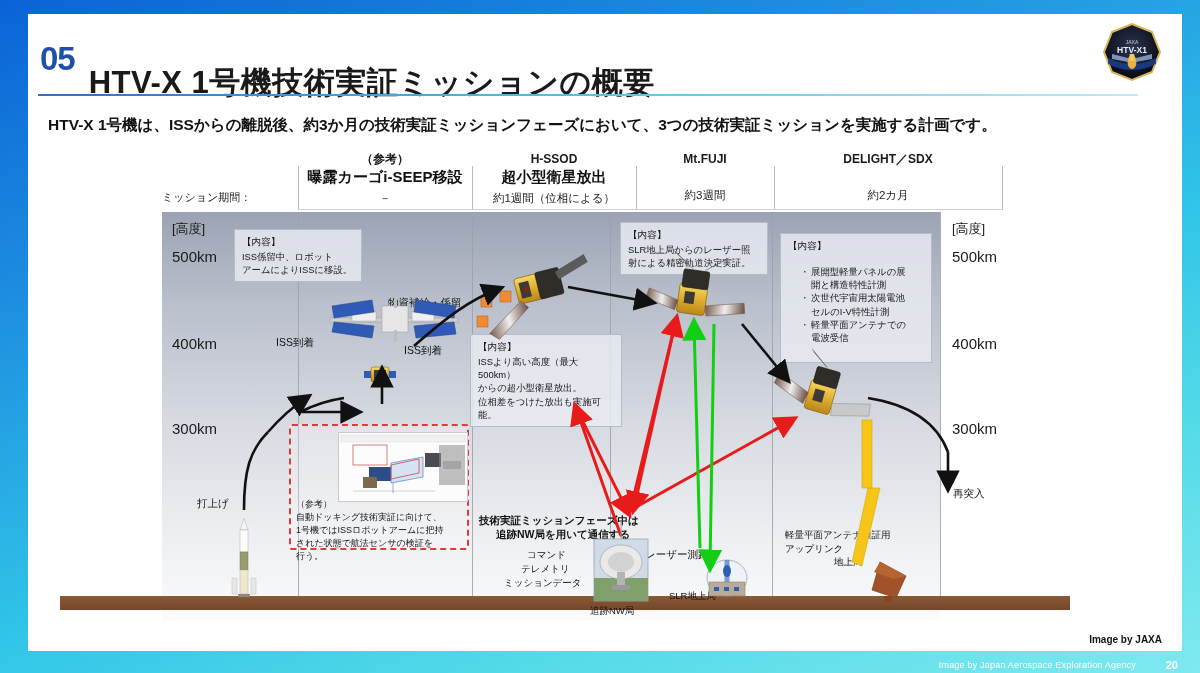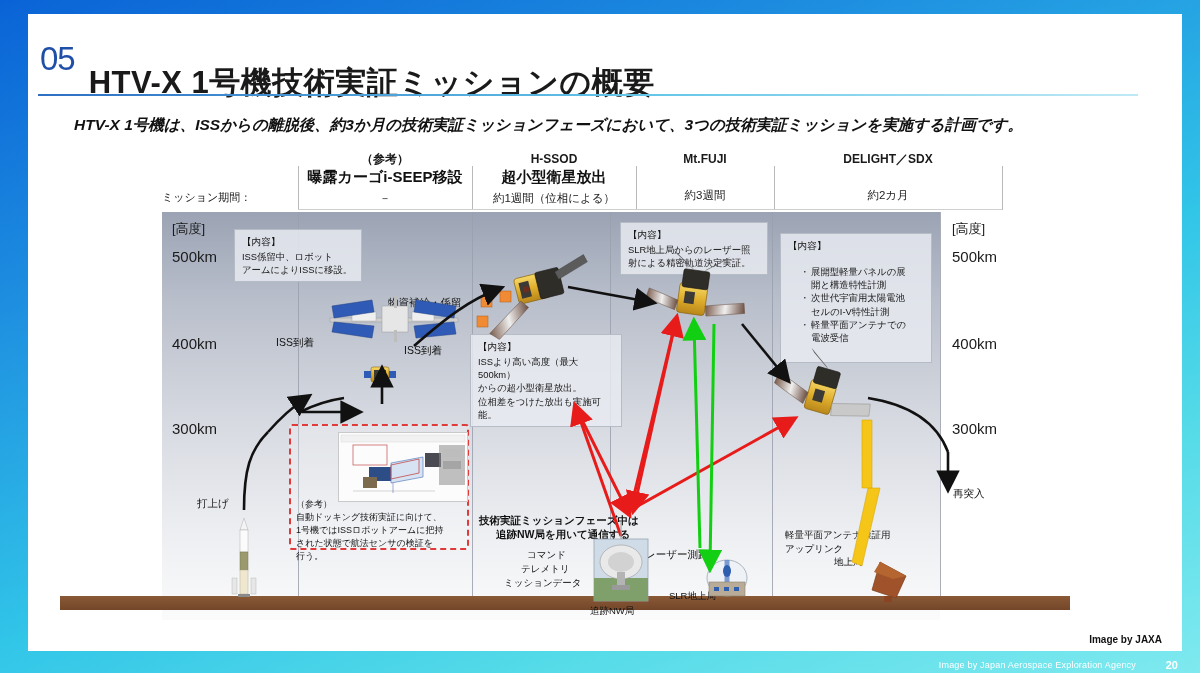--- a/index.html
+++ b/index.html
@@ -18,41 +18,40 @@
   #page{
     position:absolute;left:28px;top:14px;width:1154px;height:637px;
     background:#ffffff;
   }
   
   #title-row{
     position:absolute;left:40px;top:28px;width:1010px;height:62px;
     display:flex;align-items:center;gap:14px;
   }
   .title-num{
-    font-size:33px;font-weight:normal;color:#1f4fa8;letter-spacing:-1px;
+    font-size:33px;font-weight:bold;color:#1f4fa8;letter-spacing:-1px;
   }
   .title-text{
     font-size:31px;font-weight:bold;color:#1a1a1a;letter-spacing:0.5px;
     white-space:nowrap;
     margin-top:48px;
   }
   #title-rule{
     position:absolute;left:38px;top:94px;width:1100px;height:2px;
     background:linear-gradient(90deg,#2e6fc4 0%,#63c6e8 55%,#bfe9f5 100%);
   }
   
   #emblem{
     position:absolute;right:30px;top:18px;width:76px;height:76px;
   }
   
   #lead{
-    position:absolute;left:74px;top:115px;width:1060px;
+    position:absolute;left:48px;top:115px;width:1060px;
     font-size:15.5px;font-weight:bold;color:#111;line-height:1.3;
     white-space:nowrap;
-    font-style:italic;
   }
   
   #headers{
     position:absolute;left:162px;top:152px;width:840px;height:58px;
   }
   .col-head{
     position:absolute;top:0;text-align:center;
   }
   .col-head .name1{font-size:12px;font-weight:bold;color:#1a1a1a;line-height:1.25;white-space:nowrap;}
   .col-head .name2{font-size:15px;font-weight:bold;color:#111;line-height:1.3;white-space:nowrap;}
@@ -142,20 +141,39 @@
 <div id="slide">
 
   <div id="page"></div>
 
   <div id="title-row">
     <span class="title-num">05</span>
     <span class="title-text">HTV-X 1号機技術実証ミッションの概要</span>
   </div>
   <div id="title-rule"></div>
 
+  <div id="emblem">
+    <svg viewBox="0 0 76 76" width="76" height="76">
+      <defs>
+        <radialGradient id="embg" cx="50%" cy="40%" r="65%">
+          <stop offset="0%" stop-color="#2b3550"></stop>
+          <stop offset="70%" stop-color="#10131f"></stop>
+          <stop offset="100%" stop-color="#05070d"></stop>
+        </radialGradient>
+      </defs>
+      <polygon points="38,6 58,14 66,34 58,54 38,62 18,54 10,34 18,14" fill="url(#embg)" stroke="#d8b45a" stroke-width="2"></polygon>
+      <text x="38" y="26" font-size="5" fill="#c9cede" text-anchor="middle" font-family="'Liberation Sans',sans-serif">JAXA</text>
+      <text x="38" y="35" font-size="8.5" font-weight="bold" fill="#e9edf6" text-anchor="middle" font-family="'Liberation Sans',sans-serif">HTV-X1</text>
+      <path d="M14 40 Q38 52 62 40 L62 46 Q38 58 14 46 Z" fill="#1b3f8f" opacity=".85"></path>
+      <ellipse cx="38" cy="44" rx="4.5" ry="7" fill="#e8b33a"></ellipse>
+      <rect x="35.6" y="36" width="4.8" height="7" fill="#f0c960"></rect>
+      <path d="M42 40 L58 36 L58 41 L42 44 Z" fill="#7f93b8"></path>
+      <path d="M34 40 L18 36 L18 41 L34 44 Z" fill="#7f93b8"></path>
+    </svg>
+  </div>
 
   <div id="lead">HTV-X 1号機は、ISSからの離脱後、約3か月の技術実証ミッションフェーズにおいて、3つの技術実証ミッションを実施する計画です。</div>
 
   <div id="headers">
     <div id="period-label">ミッション期間：</div>
 
     <div class="hdr-div" style="left:136px"></div>
     <div class="hdr-div" style="left:310px"></div>
     <div class="hdr-div" style="left:474px"></div>
     <div class="hdr-div" style="left:612px"></div>

